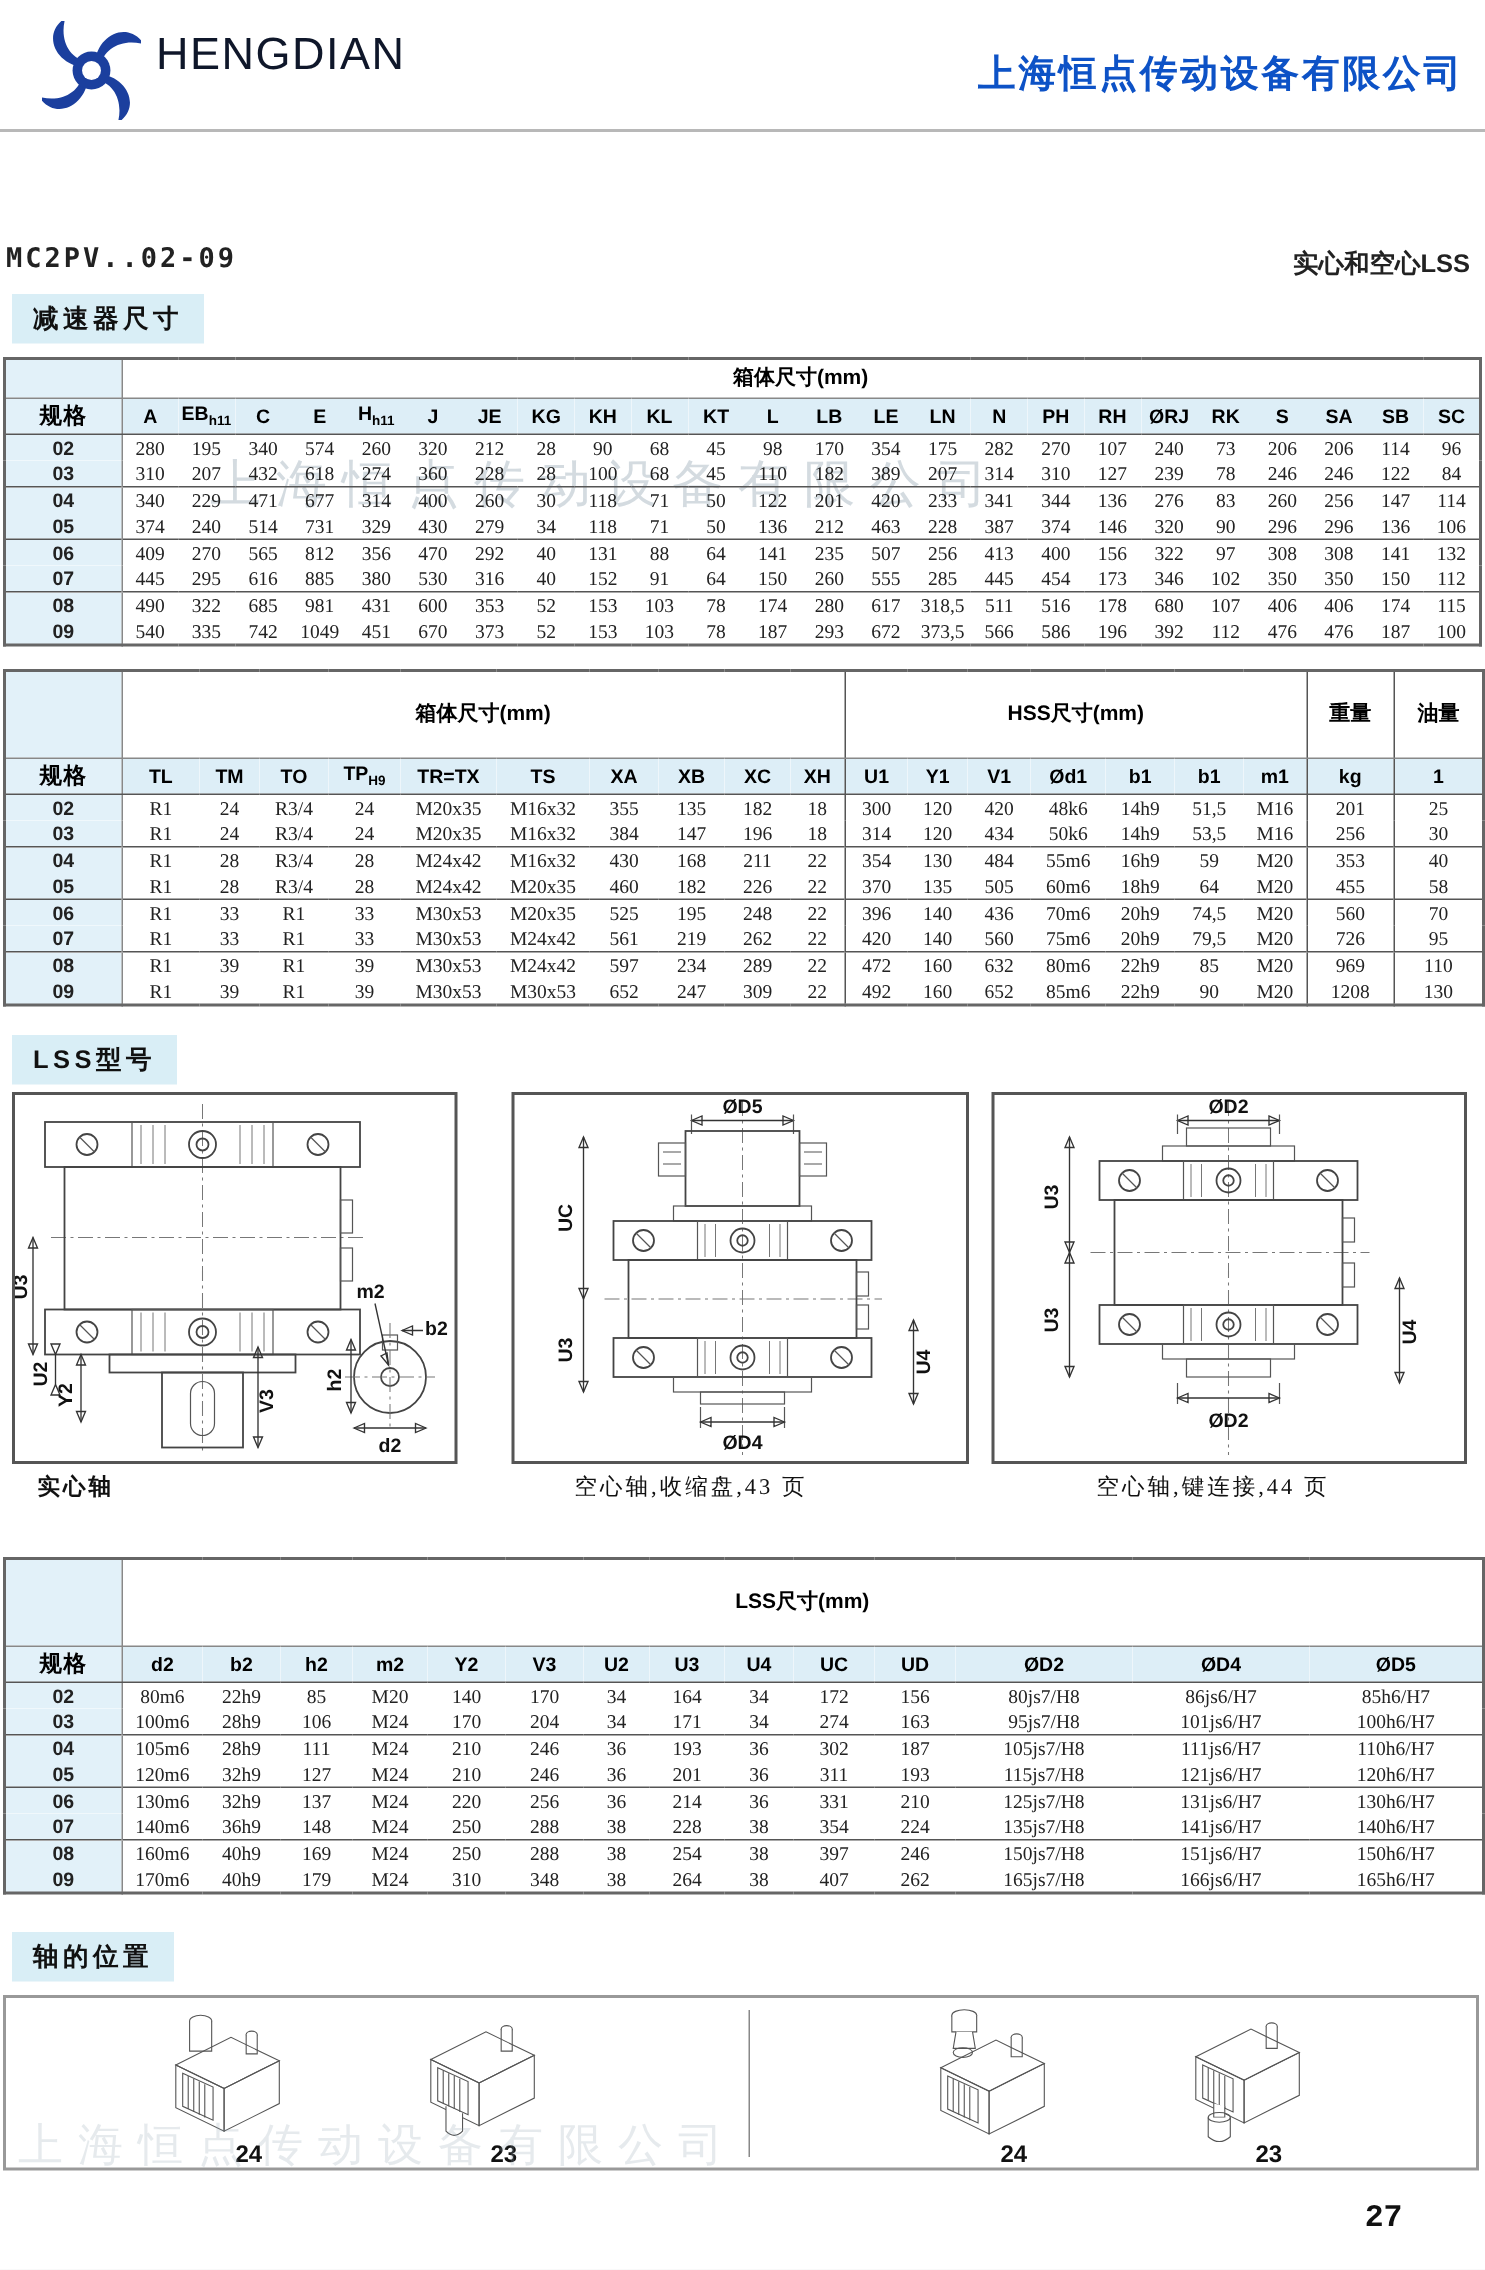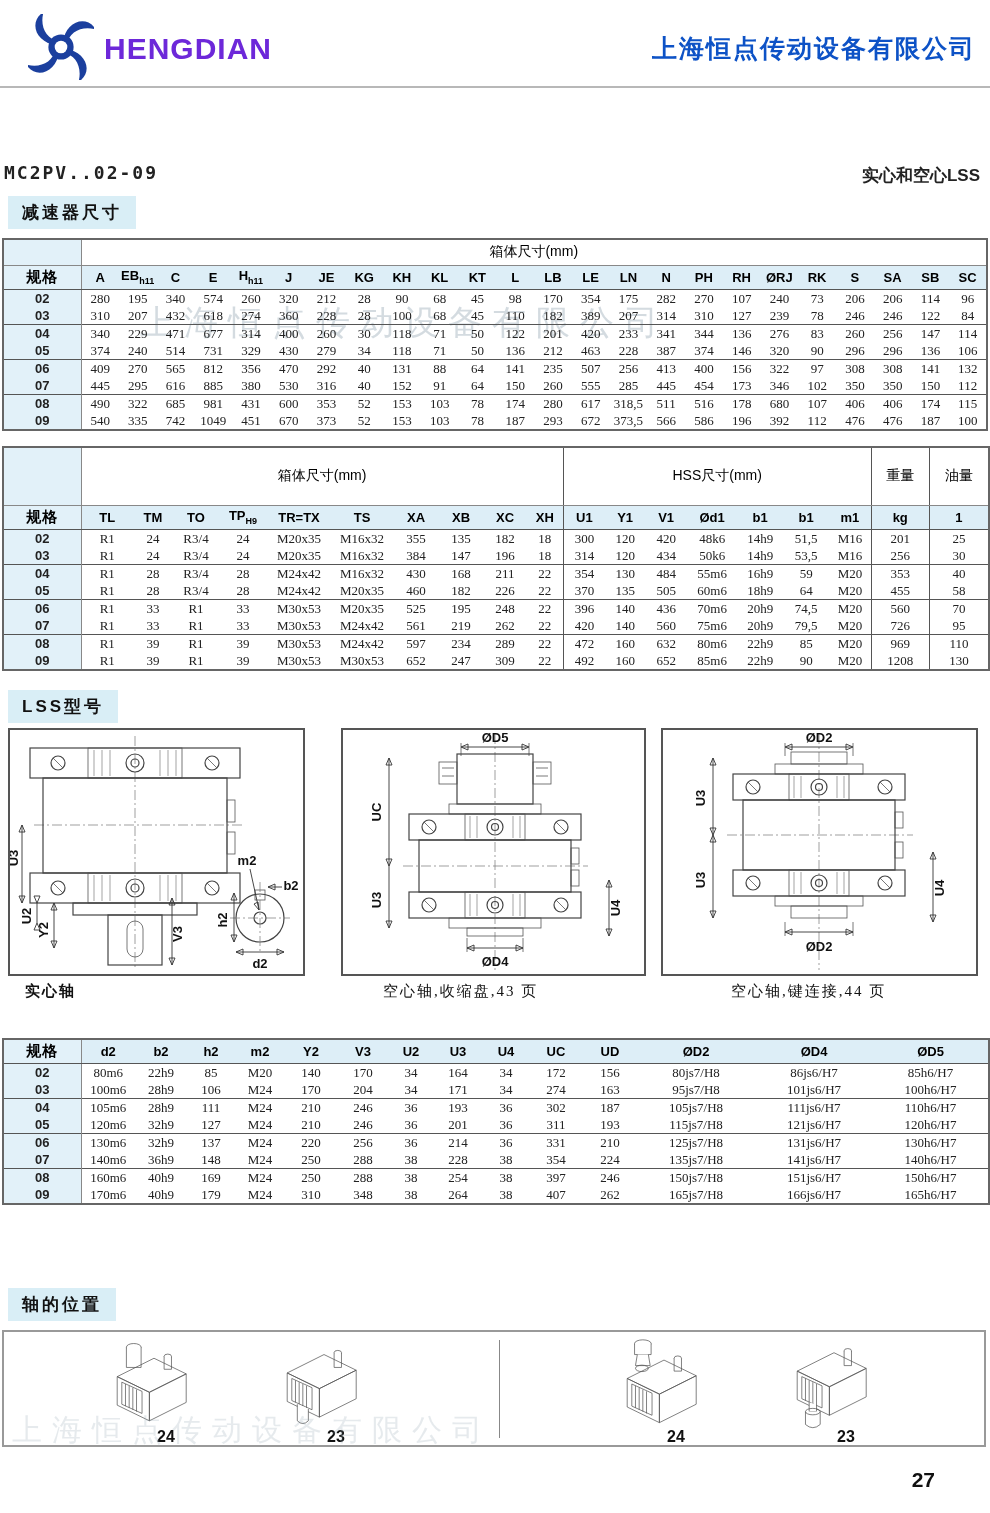--- a/index.html
+++ b/index.html
@@ -1,40 +1,40 @@
 <!DOCTYPE html>
 <html><head>
 <meta charset="utf-8">
 <style>
   * { margin:0; padding:0; box-sizing:border-box; }
   body { background:#e8e8e8; font-family:"Liberation Sans", sans-serif; }
   .page { position:relative; width:990px; height:1513px; background:#fff; margin:0 auto; overflow:hidden; }
 
   
   .logo-wrap { position:absolute; left:28px; top:14px; width:66px; height:66px; }
-  .logo-text { position:absolute; left:104px; top:32px; font-size:30px; font-weight:bold; color:#6d28d9; letter-spacing:1px; }
+  .logo-text { position:absolute; left:104px; top:20px; font-size:30px; font-weight:normal; color:#0f172a; letter-spacing:1px; }
   .company-name { position:absolute; right:14px; top:32px; font-size:25px; font-weight:bold; color:#0d52c6; letter-spacing:2px; }
   .header-rule { position:absolute; left:0; top:86px; width:990px; height:2px; background:#b8b8b8; }
 
   
   .title-bar { position:absolute; left:0; top:108px; width:990px; height:40px; background:#bfe1ec; font-size:20px; font-weight:bold; color:#111; line-height:40px; padding-left:6px; letter-spacing:1px; }
   .model-code { position:absolute; left:4px; top:162px; font-family:"DejaVu Sans Mono", monospace; font-size:18px; font-weight:bold; color:#222; letter-spacing:2px; }
   .model-note { position:absolute; right:10px; top:164px; font-size:17px; font-weight:bold; color:#222; }
   .sec-label { position:absolute; background:#d9eef6; font-size:17px; font-weight:bold; color:#111; padding:5px 14px; letter-spacing:3px; }
   #lbl-dim { left:8px; top:196px; }
   #lbl-lss { left:8px; top:690px; }
   #lbl-shaft { left:8px; top:1288px; }
 
   
   .dtable { position:absolute; left:2px; width:986px; border-collapse:collapse; table-layout:fixed; font-size:13px; }
   .dtable, .dtable th, .dtable td { border:0; }
   .dtable { border:2px solid #666; }
   .dtable th, .dtable td { text-align:center; overflow:hidden; white-space:nowrap; }
   .dtable td, .dtable tbody th { font-family:"Liberation Serif", serif; font-weight:normal; color:#222; height:17px; line-height:17px; }
-  .dtable thead .grp th { background:#fff; font-weight:normal; font-size:14px; border-bottom:1px solid #888; }
+  .dtable thead .grp th { background:#fff; font-weight:bold; font-size:14px; border-bottom:1px solid #888; }
   .dtable thead .cols th { background:#ddeef7; font-weight:bold; font-size:13px; height:24px; border-bottom:1.5px solid #555; }
   .dtable thead .cols th sub { font-size:9px; }
   .dtable tbody th.spec { background:#e2f1f9; font-family:"Liberation Sans",sans-serif; font-weight:bold; }
   .dtable thead th.spec { background:#e2f1f9; border-right:1px solid #888; font-size:15px; letter-spacing:1px; }
   .dtable tbody th.spec { border-right:1px solid #888; }
   .dtable tbody tr:nth-child(2n) { border-bottom:1.5px solid #555; }
   .dtable tbody tr:last-child { border-bottom:0; }
   #table1 { top:238px; }
   #table1 .grp th { height:26px; }
   #table2 { top:446px; }
@@ -64,21 +64,21 @@
   .shaft-box { position:absolute; left:2px; top:1330px; width:984px; height:117px; border:2px solid #999; background:#fff; }
   .shaft-divider { position:absolute; left:495px; top:8px; width:1px; height:98px; background:#888; }
   .shaft-item { position:absolute; top:6px; width:120px; height:108px; }
   .shaft-item .num { position:absolute; bottom:0px; left:58px; font-size:16px; font-weight:bold; color:#111; }
   #sp1 { left:95px; } #sp2 { left:265px; } #sp3 { left:605px; } #sp4 { left:775px; }
 
   .watermark { position:absolute; color:#8fa3b0; font-size:34px; letter-spacing:10px; opacity:0.38; white-space:nowrap; pointer-events:none; }
   #wm1 { left:140px; top:300px; }
   #wm2 { left:12px; top:1410px; font-size:30px; opacity:0.22; }
 
-  .page-number { position:absolute; right:55px; top:1468px; font-size:21px; font-weight:bold; color:#111; font-family:Liberation Sans, sans-serif; }
+  .page-number { position:absolute; right:55px; top:1468px; font-size:21px; font-weight:bold; color:#111; font-family:Liberation Mono, monospace; }
 </style>
 </head>
 <body>
 
 <div class="page">
 
   <div class="logo-wrap">
     <svg width="66" height="66" viewBox="-34 -34 68 68">
       <g fill="#1b3f9e">
         <path d="M2 -4 C 4 -26 26 -34 36 -18 C 22 -22 8 -16 6 -2 Z" transform="rotate(0)"></path>
@@ -834,20 +834,24 @@
         <col style="width:44px">
         <col style="width:50px">
         <col style="width:46px">
       <col style="width:54px">
         <col style="width:54px">
         <col style="width:118px">
         <col style="width:118px">
         <col style="width:116px">
     </colgroup>
     <thead>
+      <tr class="grp">
+        <th class="spec"></th>
+        <th colspan="14">LSS尺寸(mm)</th>
+      </tr>
       <tr class="cols">
         <th class="spec">规格</th>
       <th>d2</th>
           <th>b2</th>
           <th>h2</th>
           <th>m2</th>
           <th>Y2</th>
           <th>V3</th>
           <th>U2</th>
           <th>U3</th>

